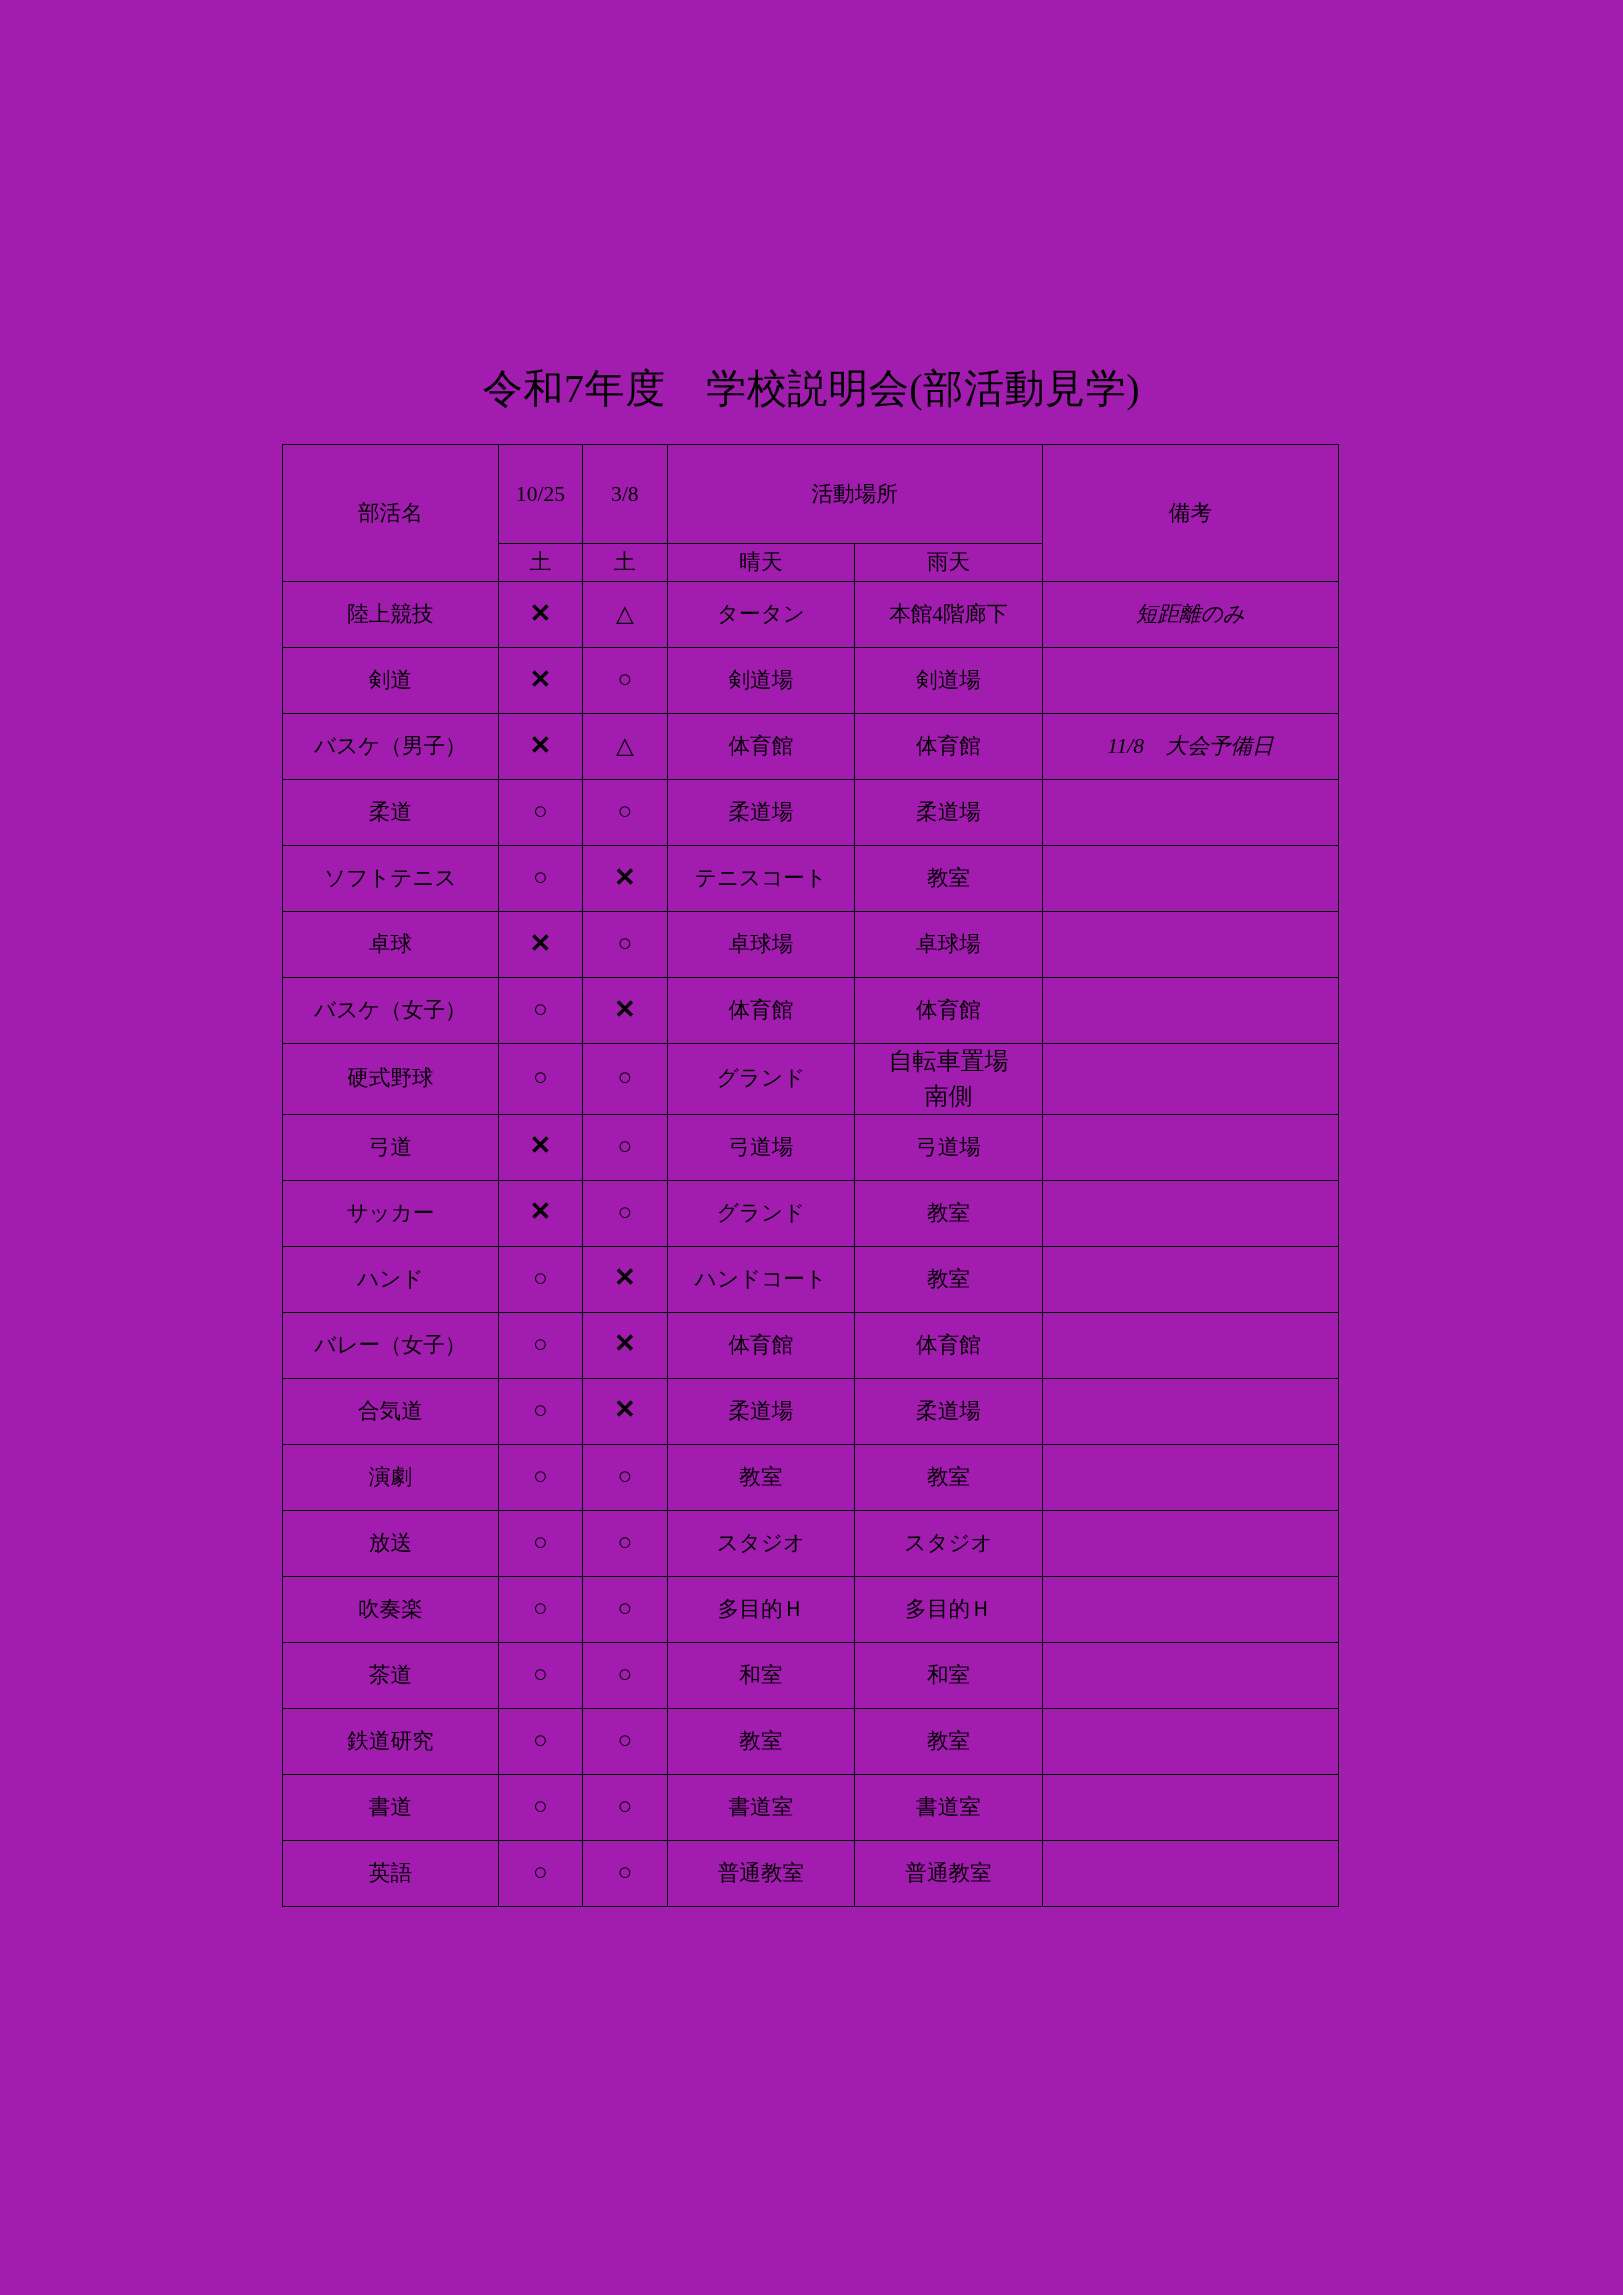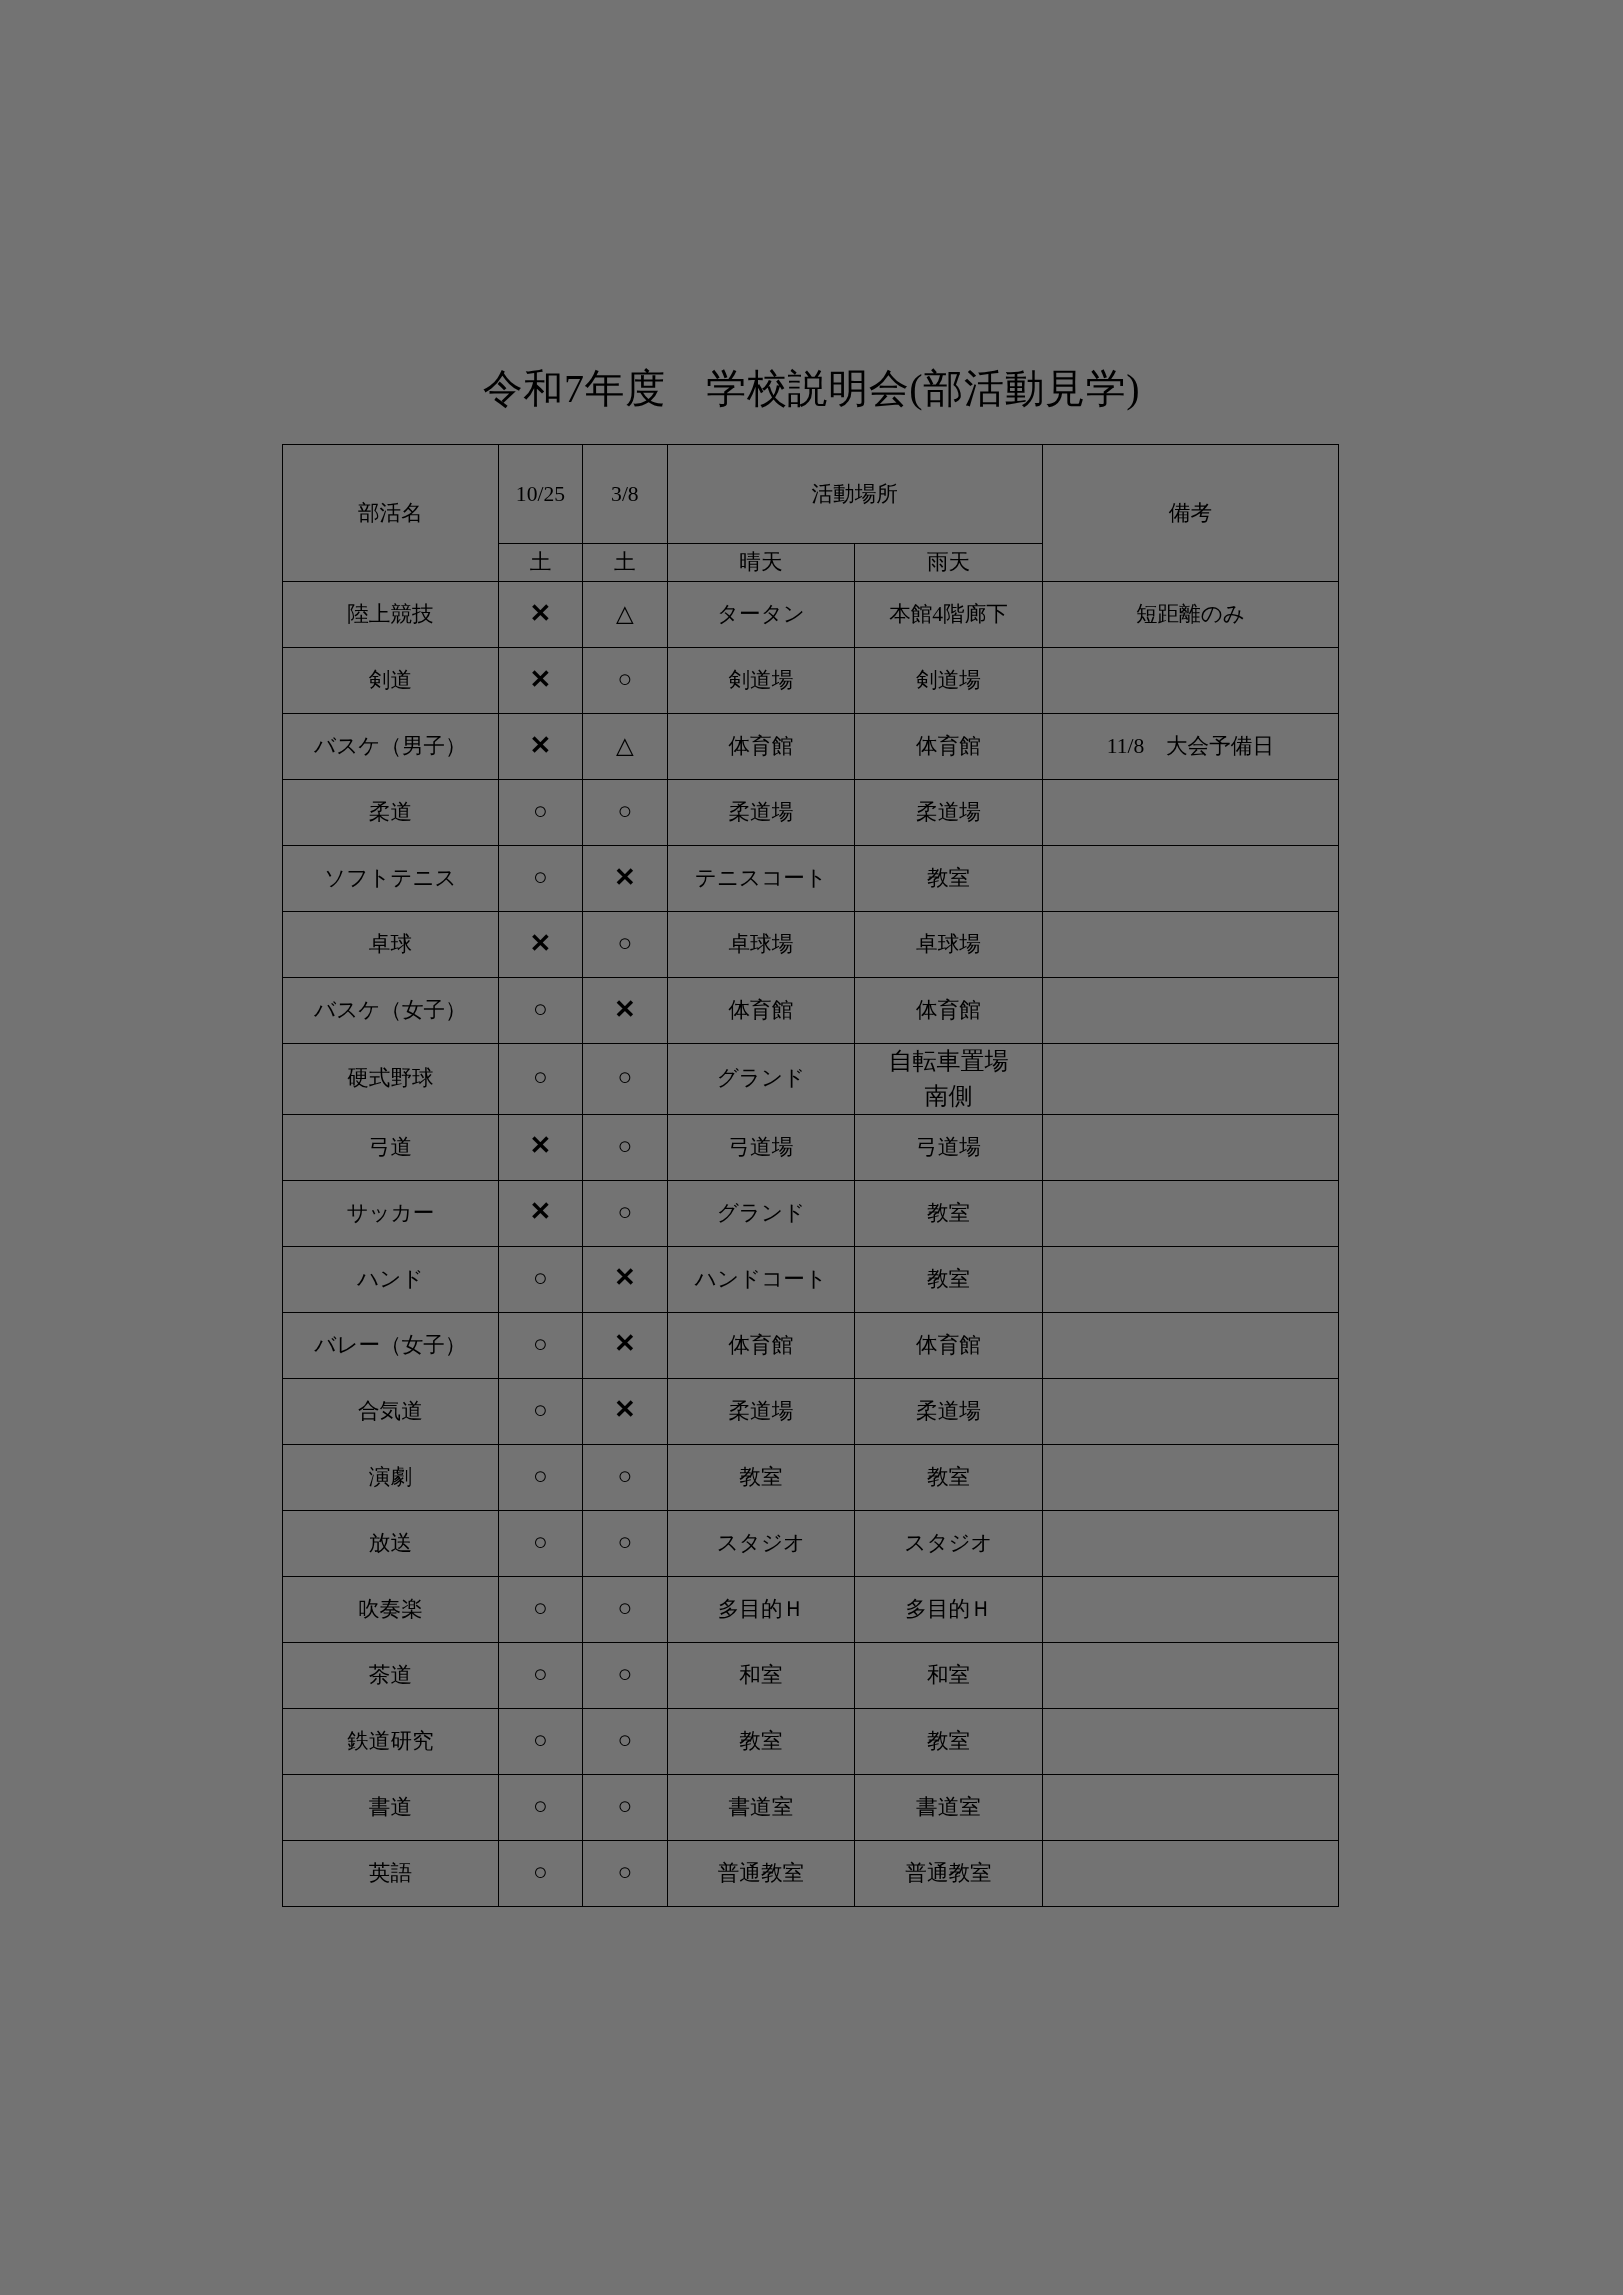--- a/index.html
+++ b/index.html
@@ -11,21 +11,21 @@
     width: 1623px;
     height: 2295px;
     font-family: "Liberation Serif", "DejaVu Serif", serif;
     color: #000000;
     -webkit-font-smoothing: antialiased;
   }
   .page {
     position: relative;
     width: 1623px;
     height: 2295px;
-    background: #737373;
+    background: #a21caf;
     overflow: hidden;
   }
 
   
   .doc-title {
     position: absolute;
     left: 0;
     top: 361px;
     width: 1623px;
     text-align: center;
@@ -123,20 +123,21 @@
     white-space: nowrap;
   }
   td.place-cell.two-line {
     font-size: 24px;
     line-height: 1.45;
     white-space: normal;
   }
   td.note-cell {
     font-size: 21.6px;
     white-space: nowrap;
+    font-style: italic;
   }
 </style>
 </head>
 <body>
 
 <div class="page">
 
   <div class="doc-title">令和7年度　学校説明会(部活動見学)</div>
 
   <div class="table-wrap">

